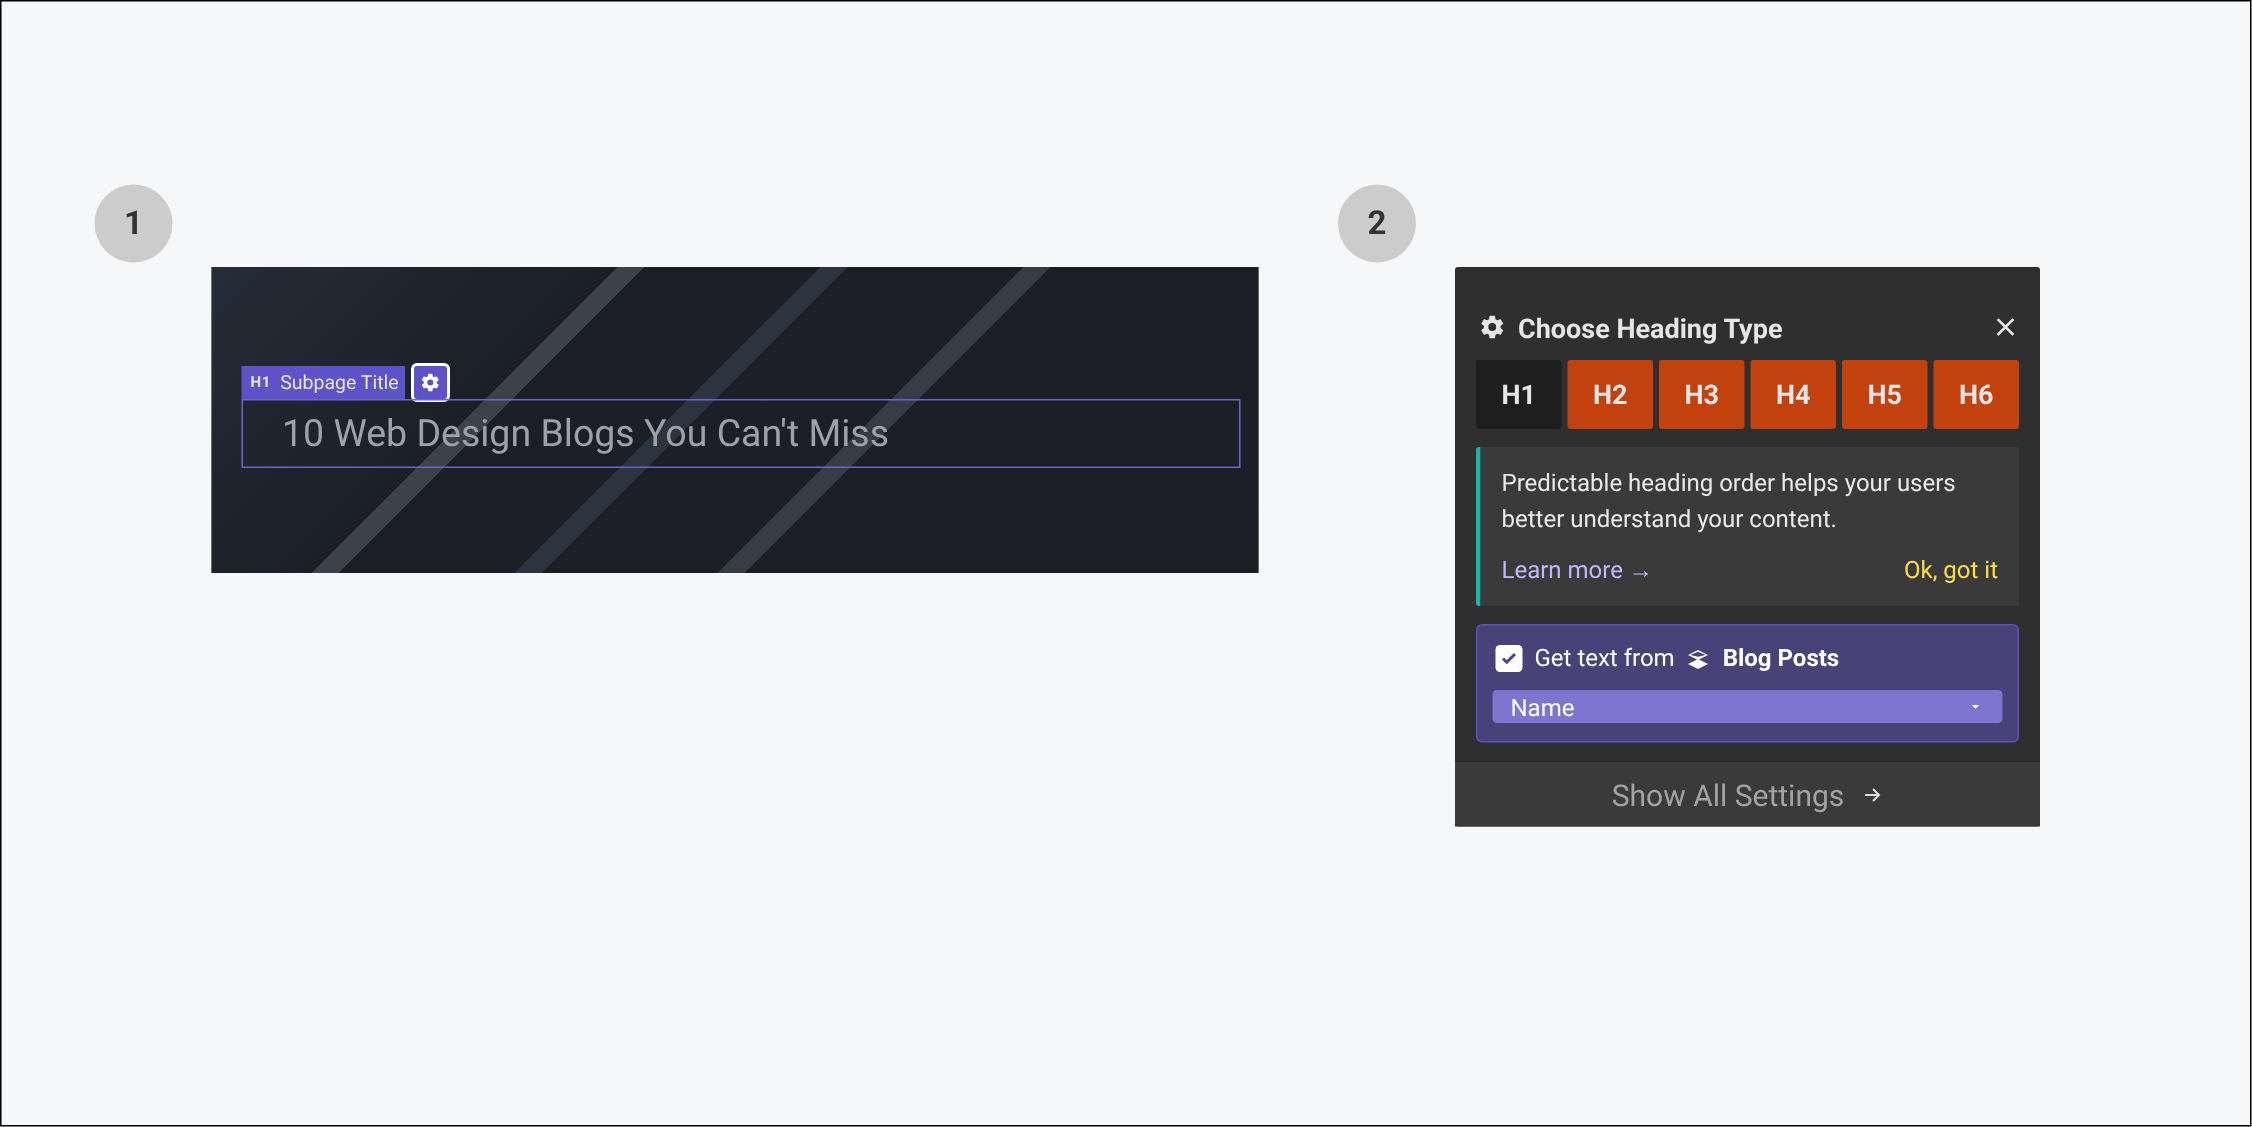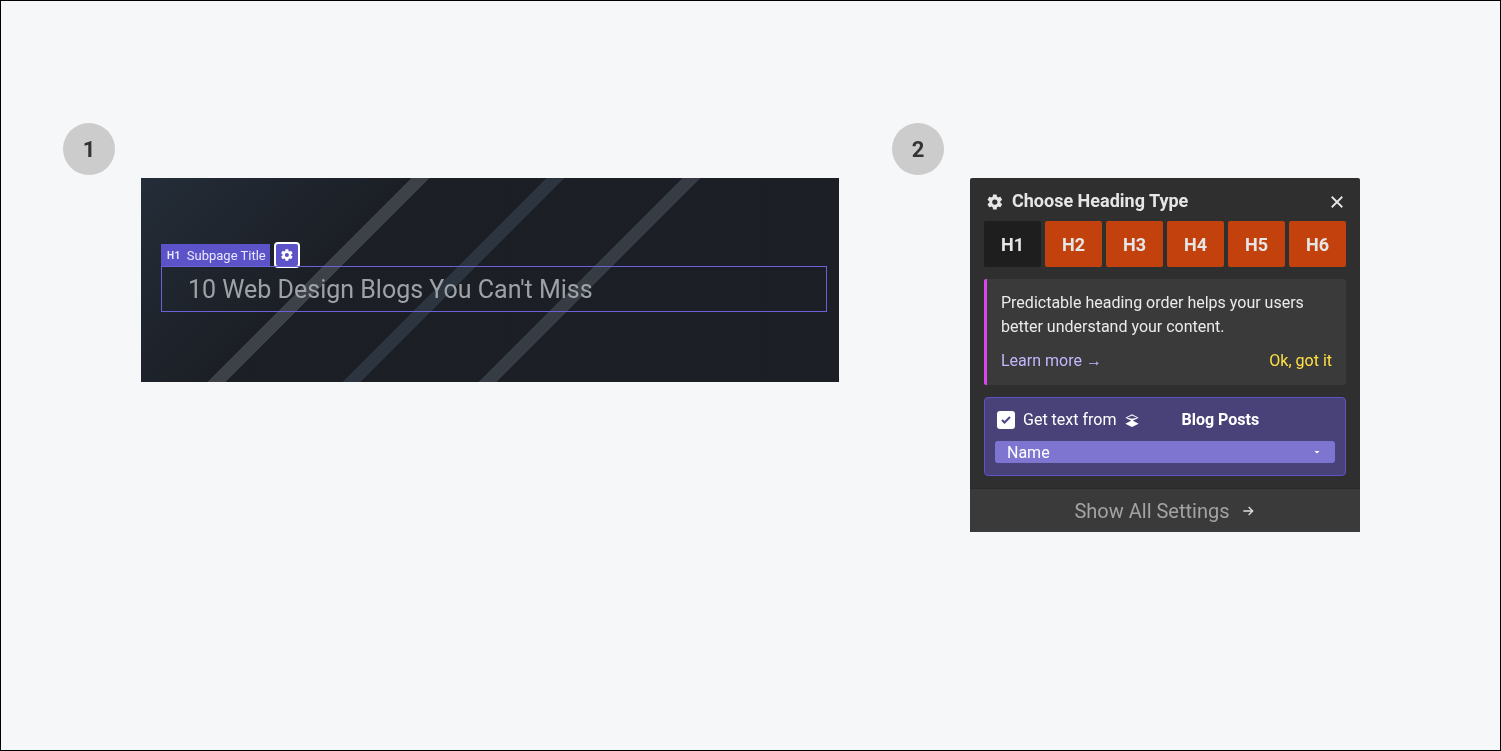--- a/index.html
+++ b/index.html
@@ -89,22 +89,23 @@
     top: 177px;
     width: 390px;
     background: #2f2f2f;
     border-radius: 2px;
     color: #e6e6e6;
     font-size: 16.5px;
     padding-bottom: 0;
   }
   .panel-head {
     display: flex;
-    align-items: flex-end;
+    align-items: flex-start;
     padding: 12px 14px 10px 16px;
+    margin-top: 19px;
   }
   .panel-head .ptitle { font-weight: 700; font-size: 18px; margin-left: 8px; }
   .panel-head .close { margin-left: auto; cursor: pointer; }
 
   .tabs {
     display: flex;
     gap: 4px;
     padding: 0 14px 12px 14px;
   }
   .tab {
@@ -118,21 +119,21 @@
     font-size: 18px;
     font-weight: 700;
     border-radius: 2px;
     cursor: pointer;
   }
   .tab.active { background: #1e1e1e; }
 
   .info {
     margin: 0 14px 12px 14px;
     background: #3a3a3a;
-    border-left: 3px solid #d946ef;
+    border-left: 3px solid #14b8a6;
     border-radius: 2px;
     padding: 12px 14px 12px 14px;
     font-size: 16px;
     line-height: 1.5;
     color: #eaeaea;
   }
   .info .row2 { display: flex; justify-content: space-between; margin-top: 10px; }
   .info .learn { color: #c4b5fd; cursor: pointer; }
   .info .okgot { color: #fde047; cursor: pointer; }
 
@@ -151,21 +152,21 @@
     font-size: 16px;
     margin-bottom: 10px;
     padding: 2px 2px;
   }
   .chk {
     width: 18px; height: 18px;
     background: #fff;
     border-radius: 3px;
     display: flex; align-items: center; justify-content: center;
   }
-  .bindrow .srcname { font-weight: 700; margin-left: 33px; }
+  .bindrow .srcname { font-weight: 700; }
   .fieldsel {
     background: #7d75d0;
     color: #fff;
     height: 22px;
     border-radius: 3px;
     display: flex;
     align-items: center;
     padding: 0 12px;
     font-size: 16px;
     justify-content: space-between;

